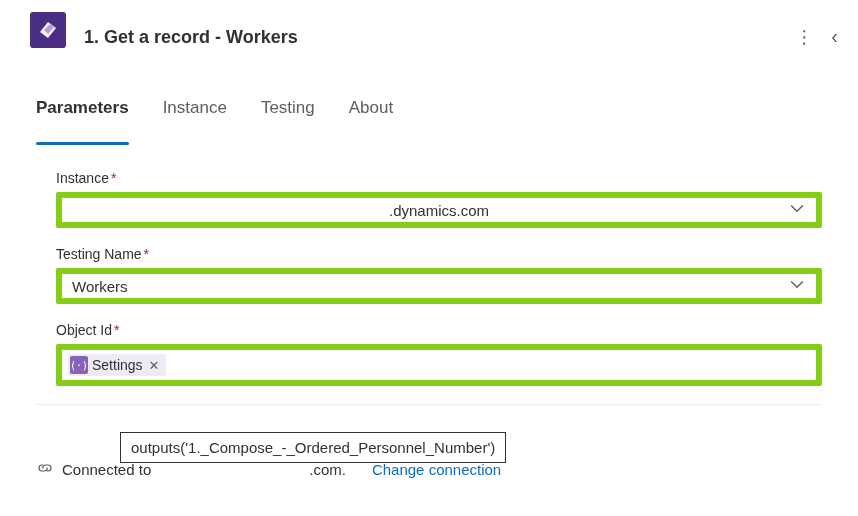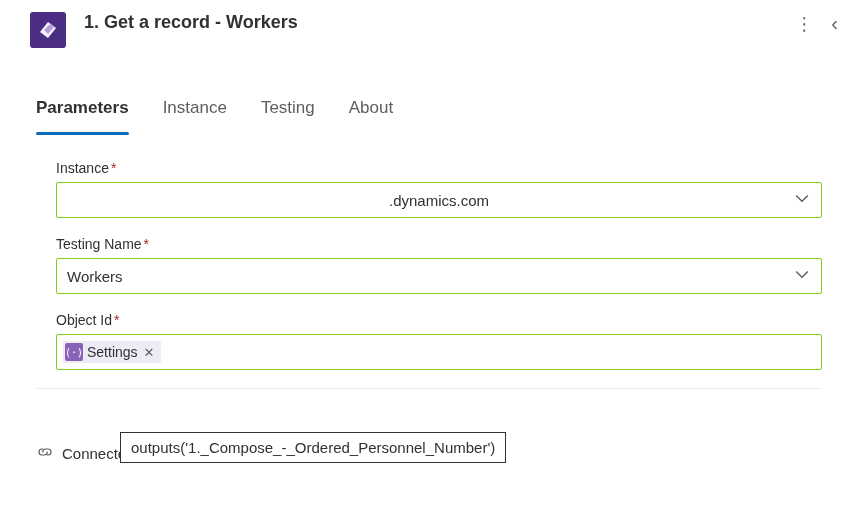--- a/index.html
+++ b/index.html
@@ -8,21 +8,21 @@
     font-size: 14px;
     color: #323130;
     background: #ffffff;
     width: 858px;
     height: 516px;
     overflow: hidden;
     position: relative;
   }
   .header {
     display: flex;
-    align-items: flex-start;
+    align-items: flex-end;
     padding: 12px 20px 10px 30px;
   }
   .app-icon {
     width: 36px;
     height: 36px;
     background: #4b2e83;
     border-radius: 3px;
     display: flex;
     align-items: center;
     justify-content: center;
@@ -47,21 +47,21 @@
   .tabs {
     display: flex;
     gap: 34px;
     padding: 0 36px;
     margin-top: 40px;
     border-bottom: none;
   }
   .tab {
     font-size: 17px;
     color: #605e5c;
-    padding-bottom: 16px;
+    padding-bottom: 26px;
     cursor: pointer;
     position: relative;
     display: flex;
     align-items: center;
     gap: 4px;
   }
   .tab.active {
     color: #323130;
     font-weight: 600;
   }
@@ -86,21 +86,21 @@
   .field { margin-bottom: 18px; }
   .label {
     font-size: 14px;
     color: #323130;
     margin-bottom: 6px;
     display: block;
   }
   .req { color: #a4262c; margin-left: 2px; }
   .control {
     width: 100%;
-    border: 1px solid #84cc16;
+    border: 6px solid #84cc16;
     border-radius: 2px;
     min-height: 36px;
     display: flex;
     align-items: center;
     padding: 0 10px;
     font-size: 15px;
     color: #323130;
     background: #fff;
     position: relative;
   }

